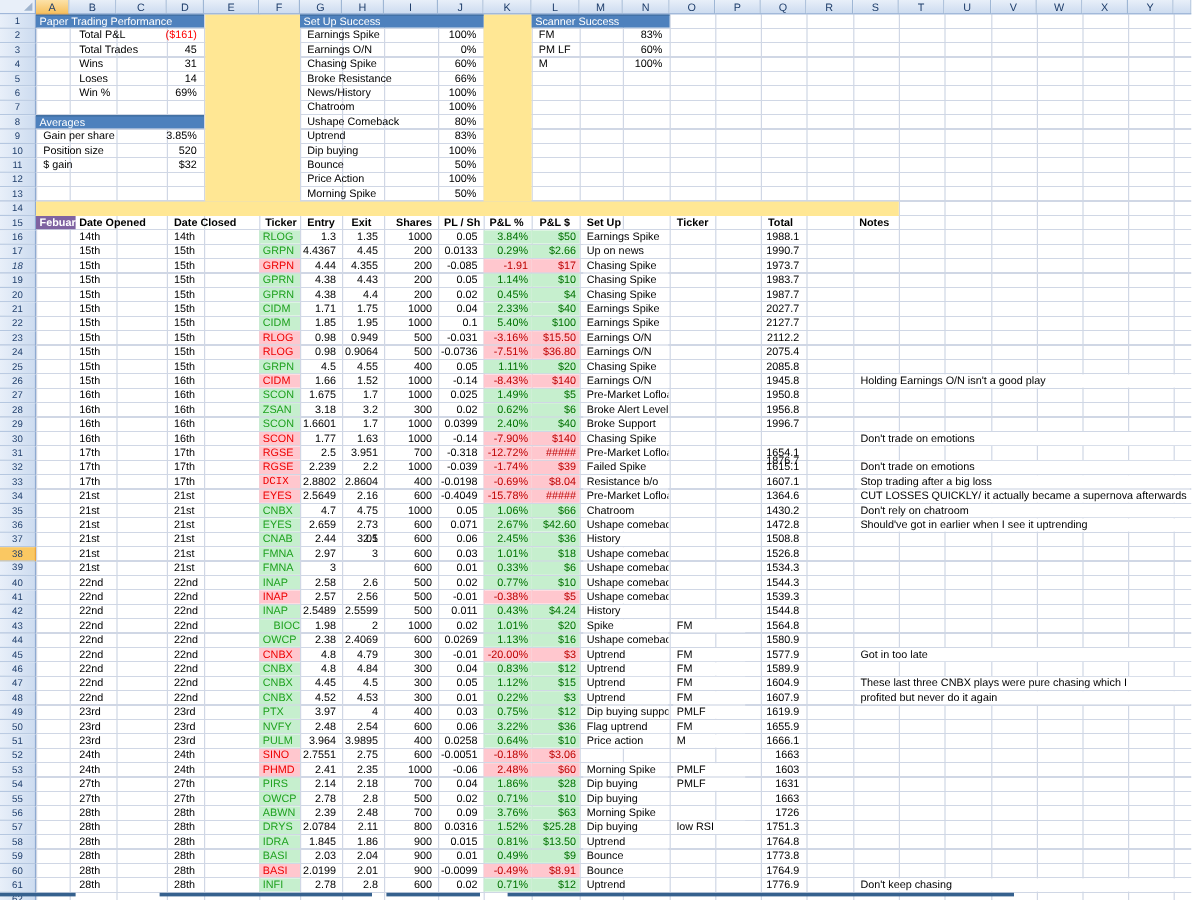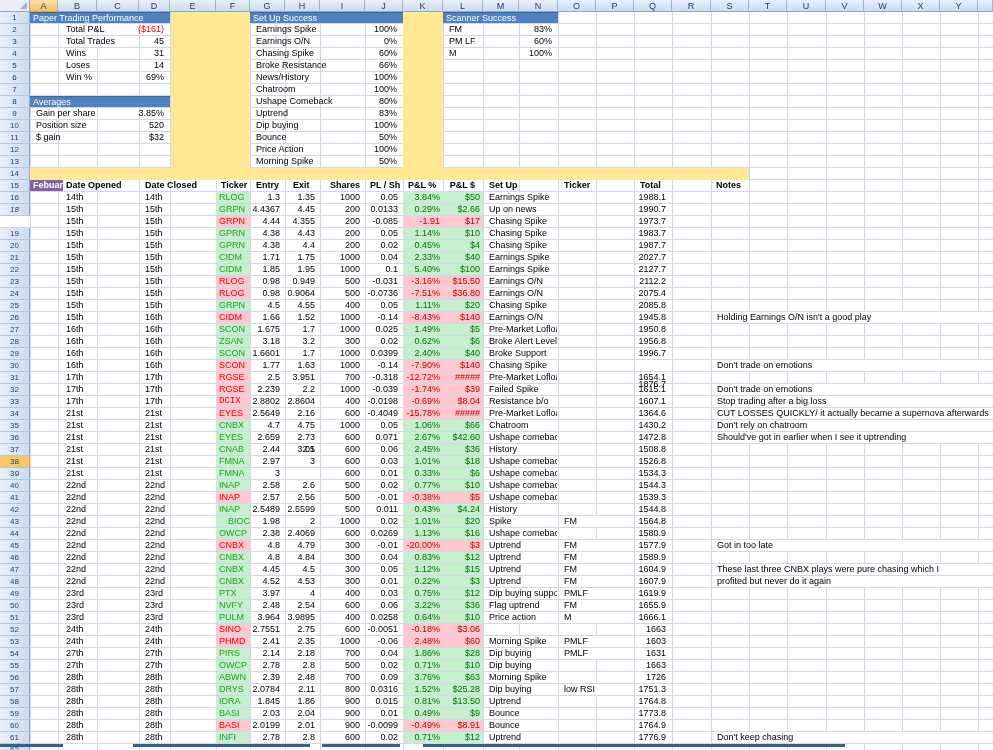--- a/index.html
+++ b/index.html
@@ -698,21 +698,21 @@
     <div class="rn" style="top: 96px;">8</div>
     <div class="rn" style="top: 108px;">9</div>
     <div class="rn" style="top: 120px;">10</div>
     <div class="rn" style="top: 132px;">11</div>
     <div class="rn" style="top: 144px;">12</div>
     <div class="rn" style="top: 156px;">13</div>
     <div class="rn" style="top: 168px;">14</div>
     <div class="rn" style="top: 180px;">15</div>
     <div class="rn" style="top: 192px;">16</div>
     <div class="rn" style="top: 204px;">17</div>
-    <div class="rn" style="top: 204px; font-style: italic;">18</div>
+    <div class="rn" style="top: 216px; font-style: italic;">18</div>
     <div class="rn" style="top: 228px;">19</div>
     <div class="rn" style="top: 240px;">20</div>
     <div class="rn" style="top: 252px;">21</div>
     <div class="rn" style="top: 264px;">22</div>
     <div class="rn" style="top: 276px;">23</div>
     <div class="rn" style="top: 288px;">24</div>
     <div class="rn" style="top: 300px;">25</div>
     <div class="rn" style="top: 312px;">26</div>
     <div class="rn" style="top: 324px;">27</div>
     <div class="rn" style="top: 336px;">28</div>

